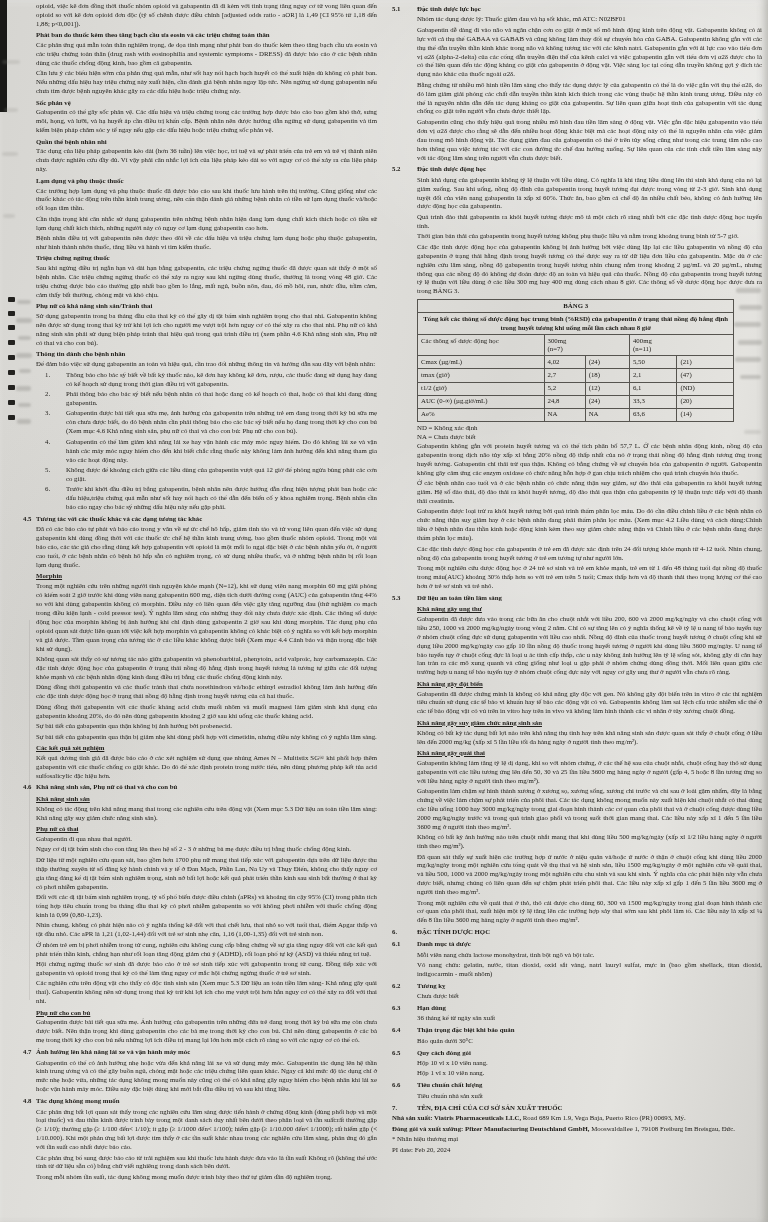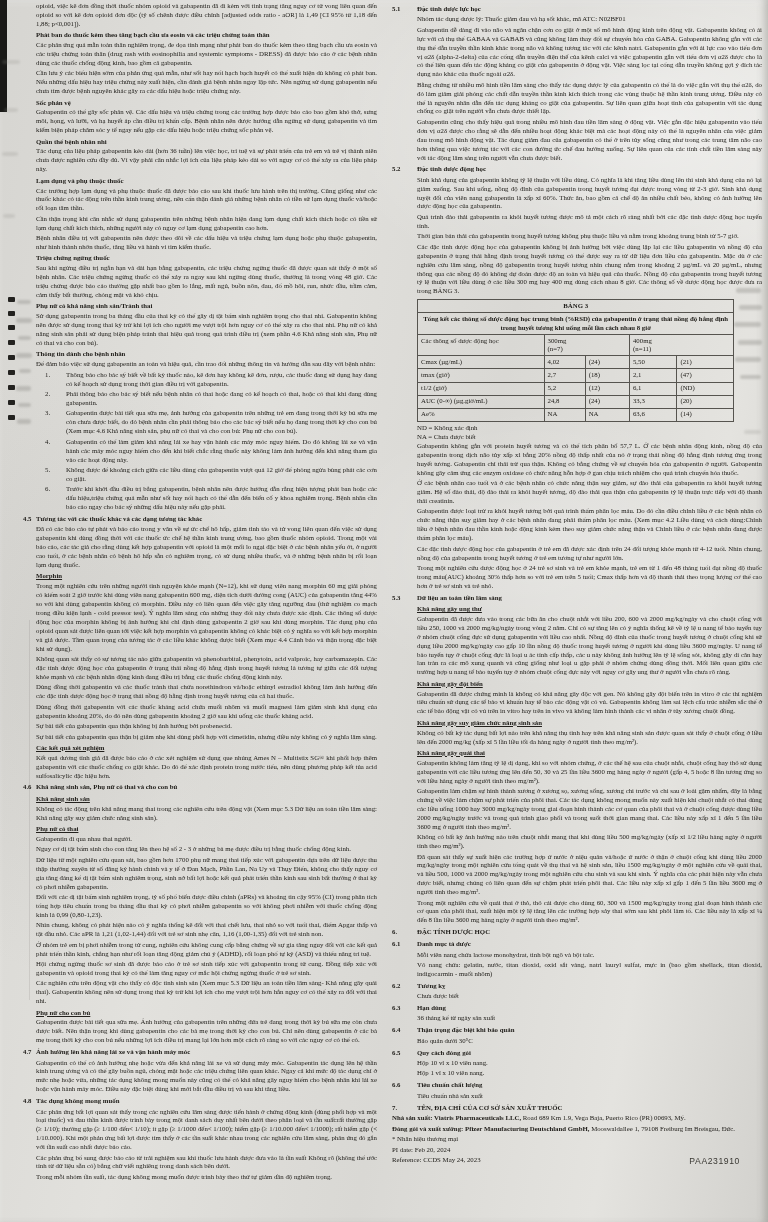--- a/index.html
+++ b/index.html
@@ -282,18 +282,14 @@
       </div>
       <div class="p">Tiêu chuẩn nhà sản xuất</div>
       <div class="sec">
         <span class="num">7.</span>
         <span class="t">TÊN, ĐỊA CHỈ CỦA CƠ SỞ SẢN XUẤT THUỐC</span>
       </div>
       <div class="p flush"><b>Nhà sản xuất: Viatris Pharmaceuticals LLC,</b><span> Road 689 Km 1.9, Vega Baja, Puerto Rico (PR) 00693, Mỹ.</span></div>
       <div class="p flush"><b>Đóng gói và xuất xưởng: Pfizer Manufacturing Deutschland GmbH,</b><span> Mooswaldallee 1, 79108 Freiburg Im Breisgau, Đức.</span></div>
       <div class="p flush">* Nhãn hiệu thương mại</div>
       <div class="p flush">PI date: Feb 20, 2024</div>
-      <div class="footrow">
-        <span>Reference: CCDS May 24, 2023</span>
-        <span class="paa">PAA231910</span>
-      </div>
     </div>
 </div>
 
 </body></html>

